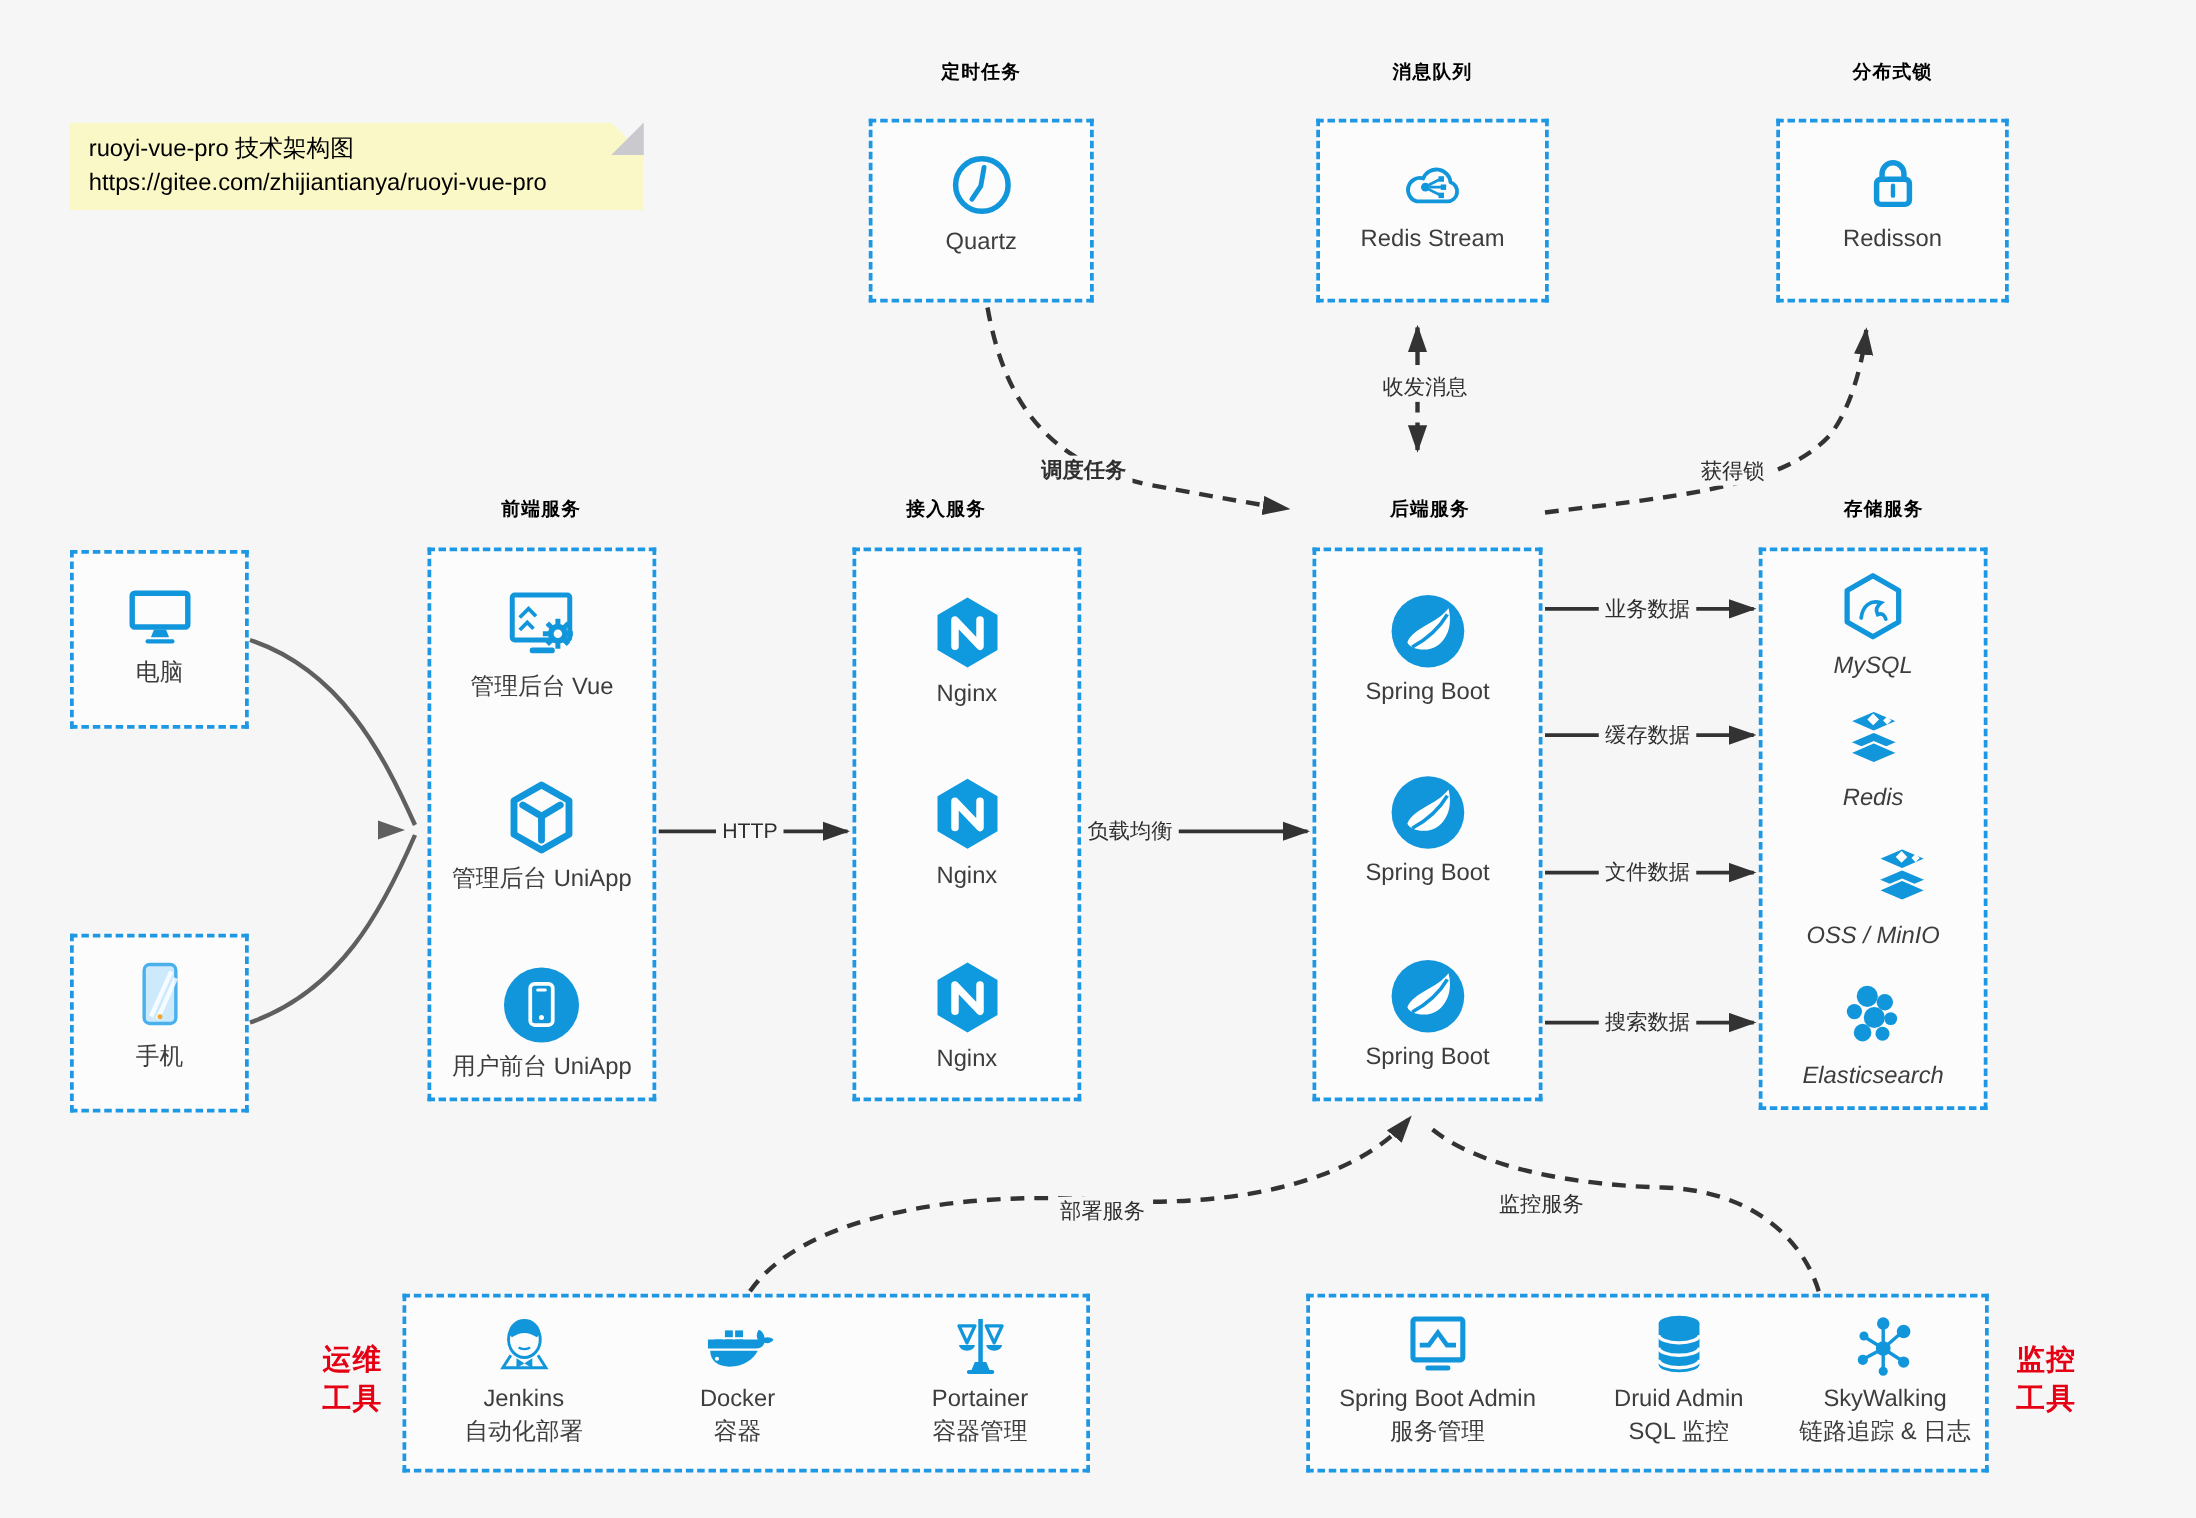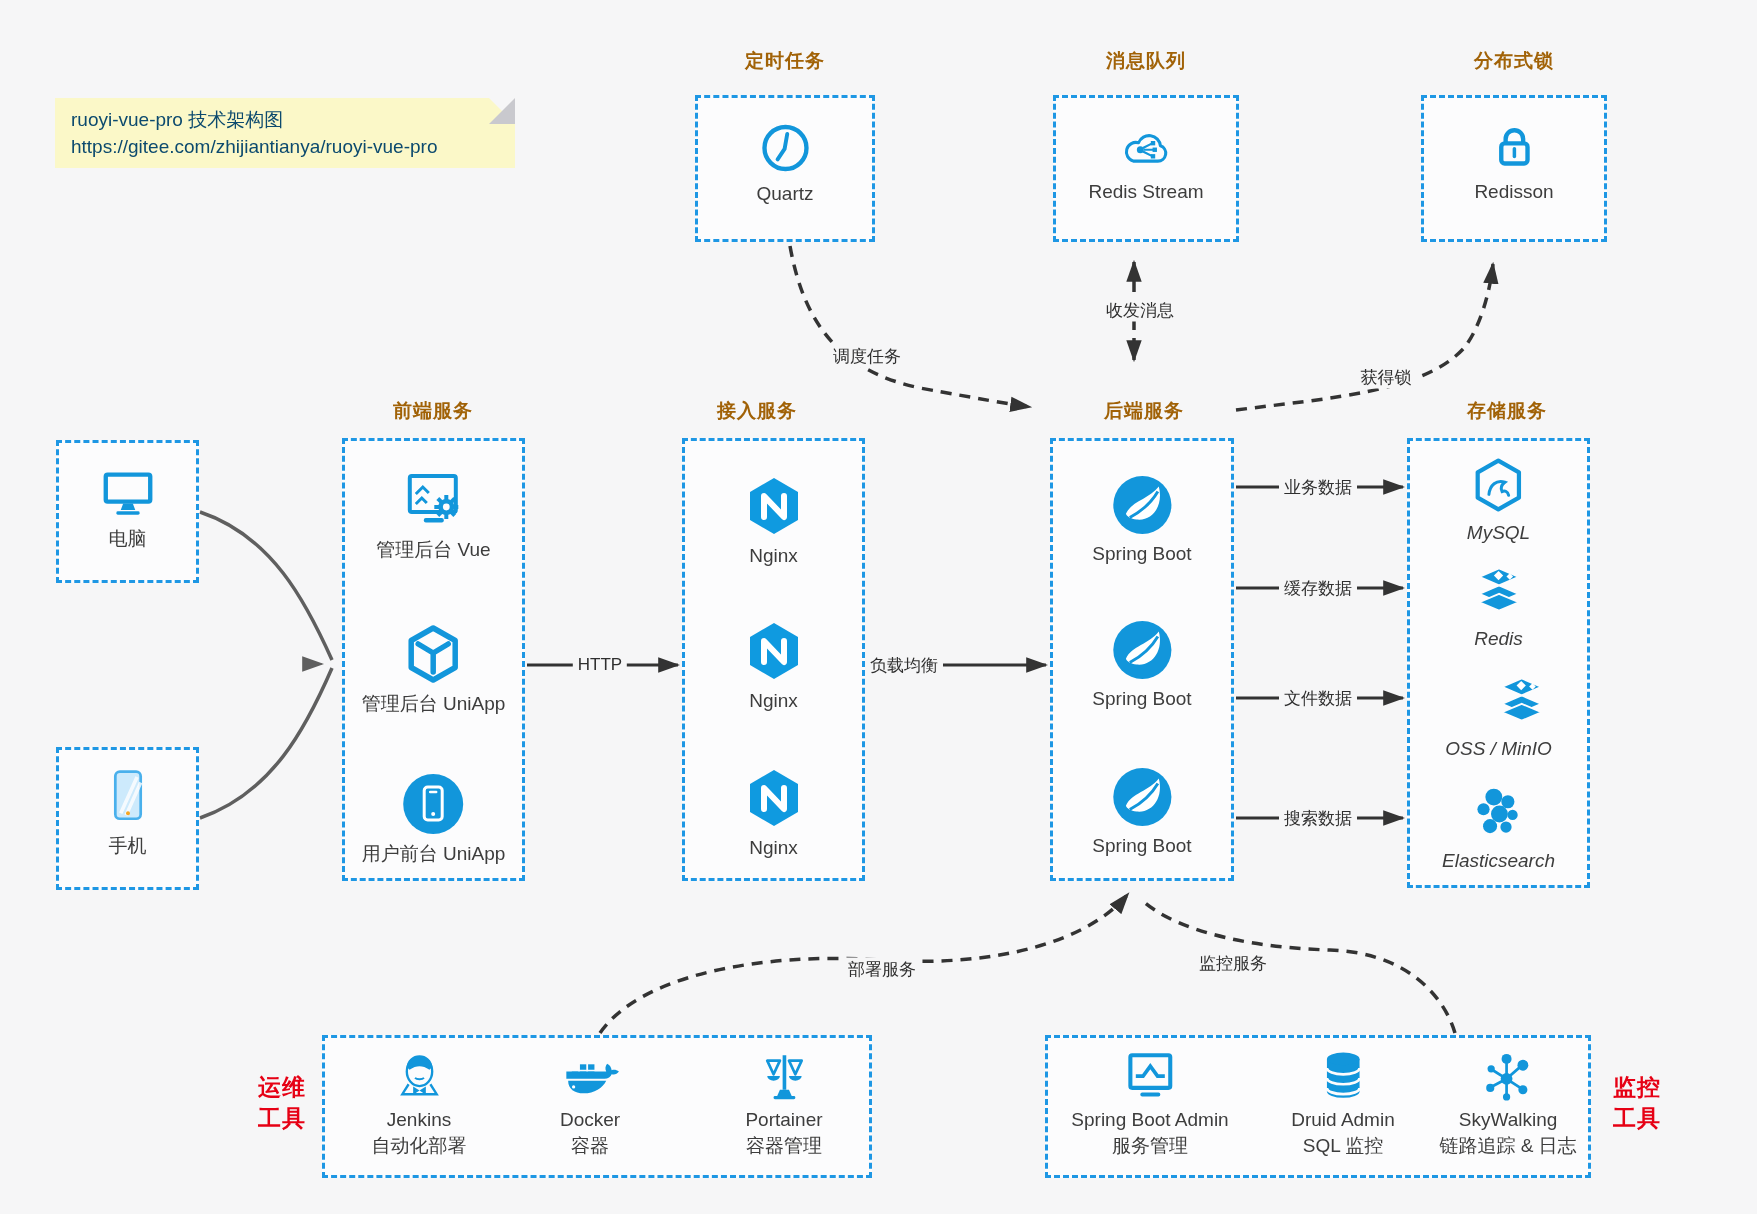--- a/index.html
+++ b/index.html
@@ -1,30 +1,30 @@
 <!DOCTYPE html>
 <html><head>
 <meta charset="utf-8">
 <style>
   html,body{margin:0;padding:0;background:#f6f6f7;}
   #canvas{position:relative;width:1757px;height:1214px;background:#f6f6f7;overflow:hidden;
           font-family:"Liberation Sans","DejaVu Sans",sans-serif;color:#3d3d3d;}
   .box{position:absolute;border:3px dashed #1e97e4;background:#fcfcfd;box-sizing:border-box;}
-  .gtitle{position:absolute;color:#a16207;font-weight:bold;font-size:19px;text-align:center;
+  .gtitle{position:absolute;color:#000000;font-weight:bold;font-size:15px;text-align:center;
           white-space:nowrap;transform:translateX(-50%);letter-spacing:1px;}
   .side-title{position:absolute;color:#e60014;font-weight:bold;font-size:23px;line-height:31px;
           text-align:center;white-space:nowrap;letter-spacing:1px;}
   .item{position:absolute;display:flex;flex-direction:column;align-items:center;gap:6px;
         transform:translateX(-50%);}
   .ilabel{font-size:19px;color:#3d3d3d;white-space:nowrap;text-align:center;line-height:24px;}
   .elabel{position:absolute;transform:translate(-50%,-50%);background:#f6f6f7;padding:0 5px;
           font-size:17px;color:#2f2f2f;white-space:nowrap;z-index:6;}
   .note{position:absolute;left:55px;top:98px;width:460px;height:70px;background:#fbf8c8;
         clip-path:polygon(0 0,calc(100% - 26px) 0,100% 26px,100% 100%,0 100%);z-index:2;}
-  .note-text{position:absolute;left:16px;top:8px;font-size:19px;line-height:27px;color:#0c4a6e;}
+  .note-text{position:absolute;left:16px;top:8px;font-size:19px;line-height:27px;color:#000000;}
   .note-fold{position:absolute;top:0;right:0;width:0;height:0;
              border-left:26px solid transparent;border-bottom:26px solid #c9c9ce;z-index:3;}
   svg.connectors{position:absolute;left:0;top:0;z-index:5;pointer-events:none;}
   .icon{display:block;}
 </style>
 </head>
 <body>
 
 <div id="canvas">
 
@@ -341,19 +341,19 @@
     <path d="M600 1033 C640 975 760 952 880 960 C1000 968 1090 940 1128 894" fill="none" stroke="#333333" stroke-width="3.5" stroke-dasharray="11 8" marker-end="url(#mDark)"></path>
     <path d="M1455 1033 C1442 990 1400 952 1330 950 C1258 948 1182 934 1144 902" fill="none" stroke="#333333" stroke-width="3.5" stroke-dasharray="11 8"></path>
   </svg>
 
   <div class="elabel" style="left:600px;top:665px;">HTTP</div>
   <div class="elabel" style="left:904px;top:665px;">负载均衡</div>
   <div class="elabel" style="left:1318px;top:487px;">业务数据</div>
   <div class="elabel" style="left:1318px;top:588px;">缓存数据</div>
   <div class="elabel" style="left:1318px;top:698px;">文件数据</div>
   <div class="elabel" style="left:1318px;top:818px;">搜索数据</div>
-  <div class="elabel" style="left:867px;top:356px;">调度任务</div>
+  <div class="elabel" style="left:867px;top:376px;font-weight:bold;">调度任务</div>
   <div class="elabel" style="left:1140px;top:310px;">收发消息</div>
   <div class="elabel" style="left:1386px;top:377px;">获得锁</div>
   <div class="elabel" style="left:882px;top:969px;">部署服务</div>
   <div class="elabel" style="left:1233px;top:963px;">监控服务</div>
 
 </div>
 
 </body></html>

